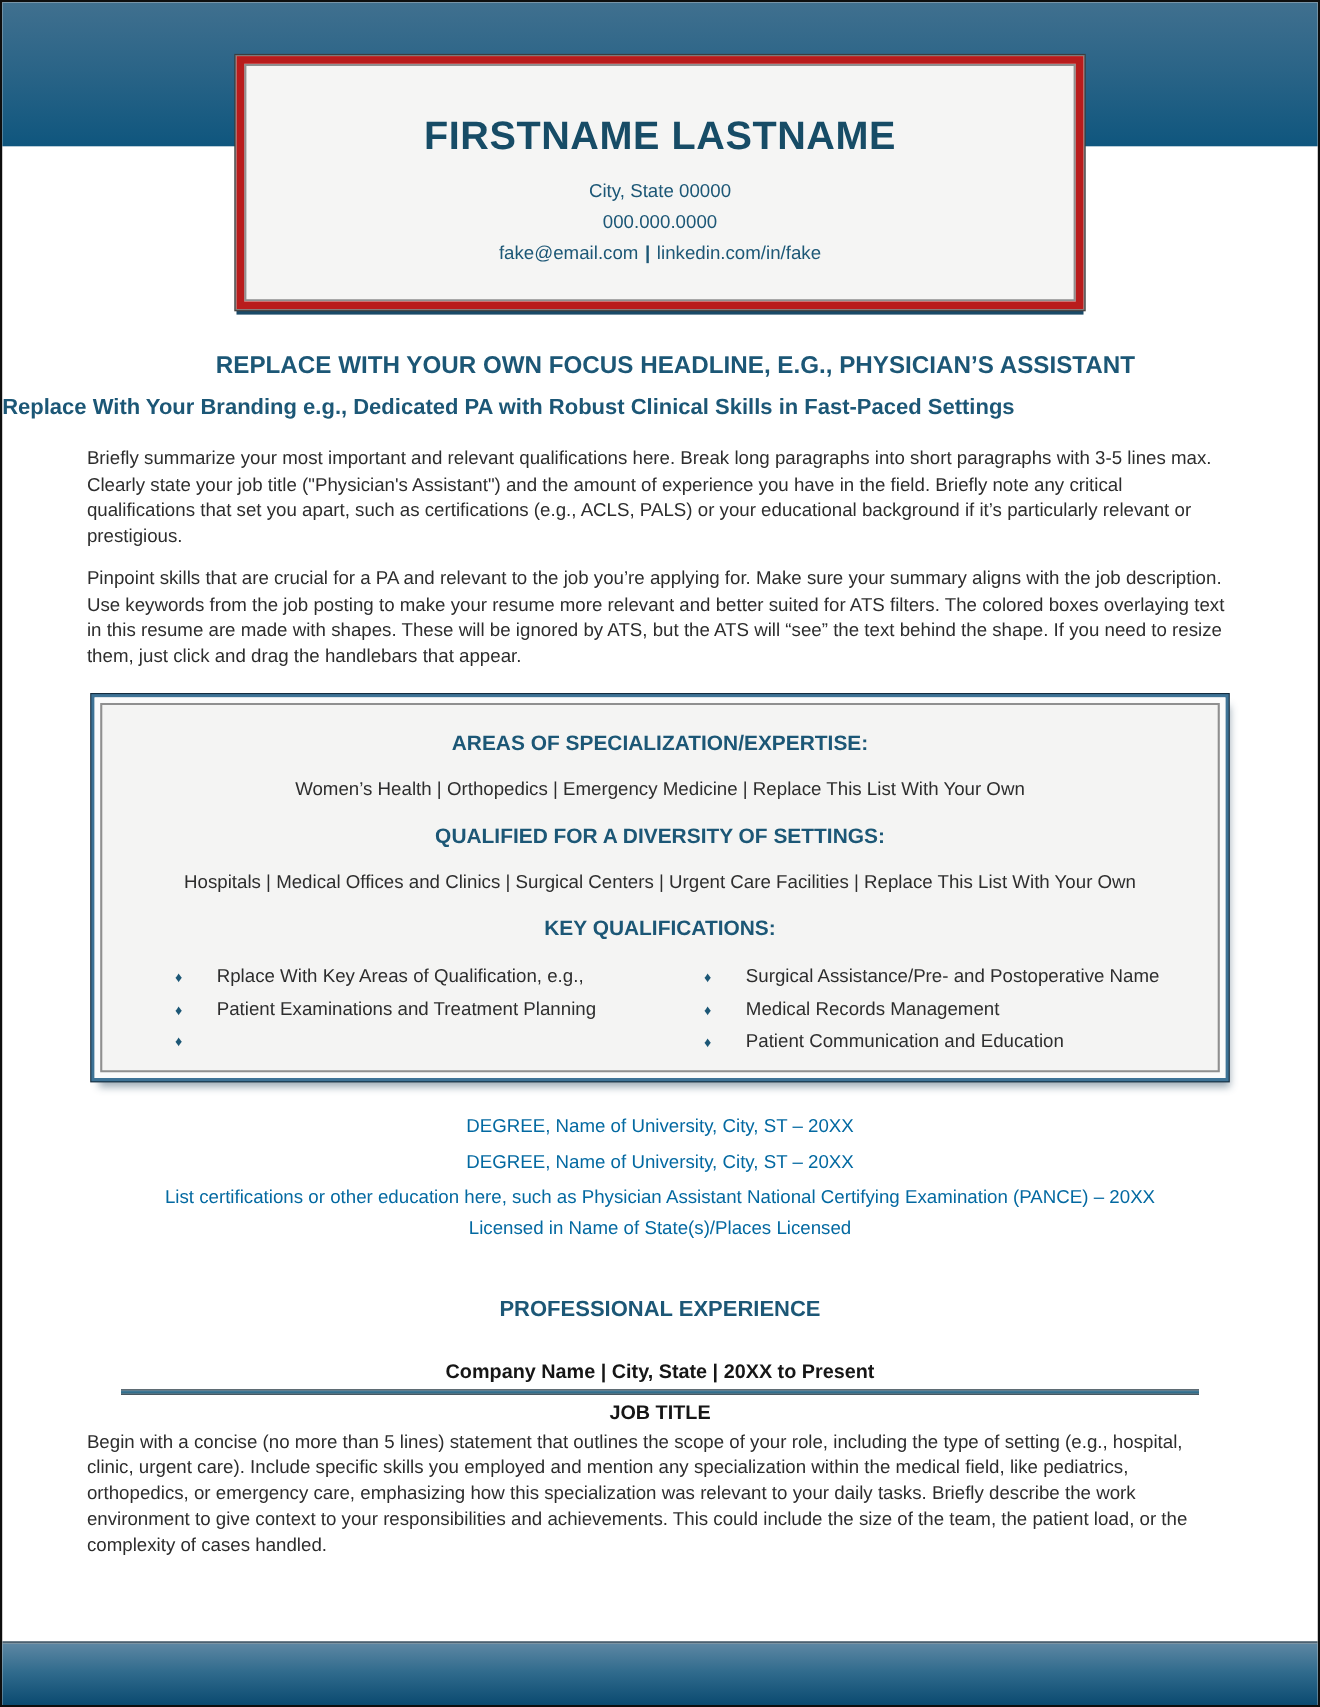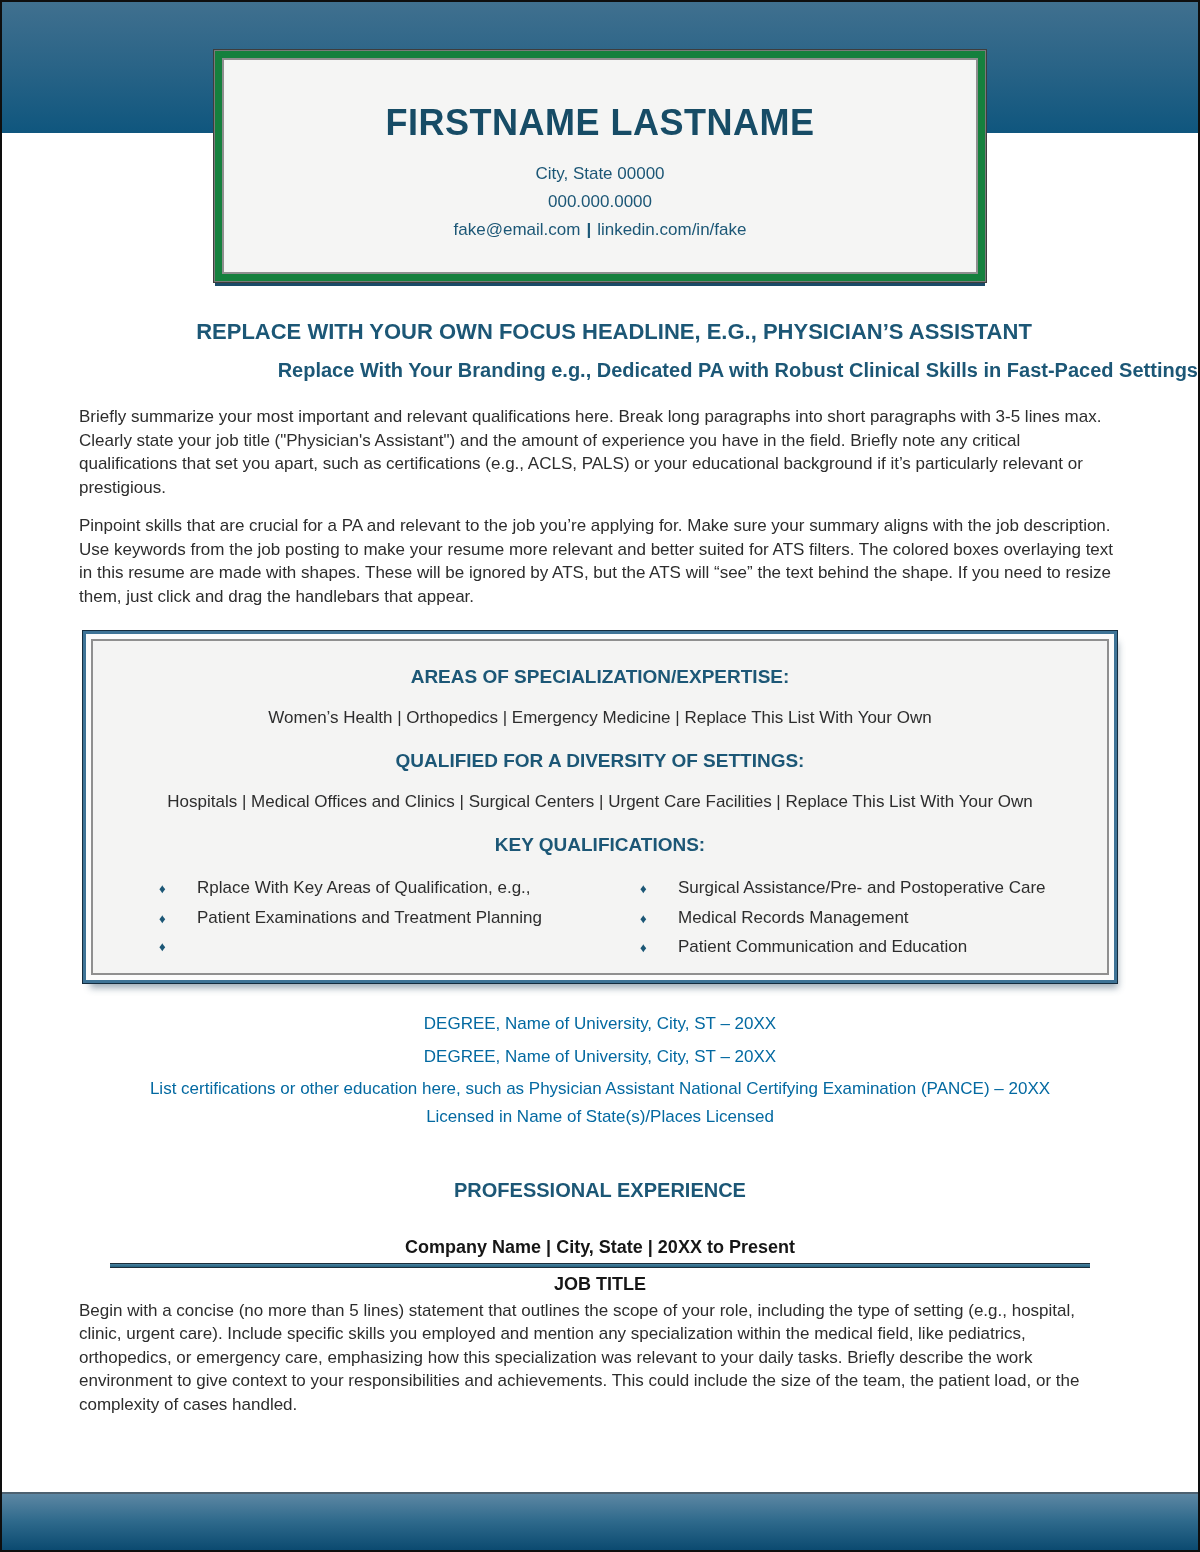--- a/index.html
+++ b/index.html
@@ -13,42 +13,42 @@
     overflow:hidden;
   }
   .top-band {
     height:131px; flex:0 0 auto;
     background:linear-gradient(180deg,#40708f 0%,#2a6487 48%,#0f567e 100%);
   }
   .name-card {
     width:770px; flex:0 0 auto;
     margin:-82px auto 0;
     background:#f5f5f4;
-    border:7px solid #15803d;
+    border:7px solid #b91c1c;
     box-shadow:
       inset 0 0 0 2px #8f8f8f,
       0 0 0 1px #7a7a7a,
       0 0 0 2px #3d3d3d,
       0 5px 0 0 #1a4a68;
     text-align:center;
     padding:44px 20px 30px;
     position:relative; z-index:2;
   }
   .candidate-name {
     font-size:36px; font-weight:bold; letter-spacing:0.5px;
     color:#174c66; line-height:42px; margin-bottom:16px;
   }
   .contact-line { font-size:17px; color:#1c5776; line-height:28px; }
   .contact-sep { font-weight:bold; padding:0 6px; }
   .focus-headline {
     margin-top:38px; text-align:center;
     font-size:22px; font-weight:bold; color:#1c5776; line-height:26px;padding-left:28px;
   }
   .branding-headline {
-    margin-top:13px; text-align:right;
+    margin-top:13px; text-align:left;
     font-size:20px; font-weight:bold; color:#1c5776; line-height:24px;
   }
   .content { padding:0 77px; }
   p.body-par { font-size:17px; line-height:23.5px; color:#2d2d2d; text-align:left; }
   p.par1 { margin-top:23px; }
   p.par2 { margin-top:15px; }
   .spec-box {
     margin:26px 84px 0; flex:0 0 auto;
     background:#f4f4f3;
     border:5px solid #fbfbfb;
@@ -143,21 +143,21 @@
           <span class="diamond">♦</span>
           <span>Patient Examinations and Treatment Planning</span>
         </li>
         <li class="qual-item">
           <span class="diamond">♦</span>
         </li>
       </ul>
       <ul class="qual-col right">
         <li class="qual-item">
           <span class="diamond">♦</span>
-          <span>Surgical Assistance/Pre- and Postoperative Care</span>
+          <span>Surgical Assistance/Pre- and Postoperative Name</span>
         </li>
         <li class="qual-item">
           <span class="diamond">♦</span>
           <span>Medical Records Management</span>
         </li>
         <li class="qual-item">
           <span class="diamond">♦</span>
           <span>Patient Communication and Education</span>
         </li>
       </ul>

